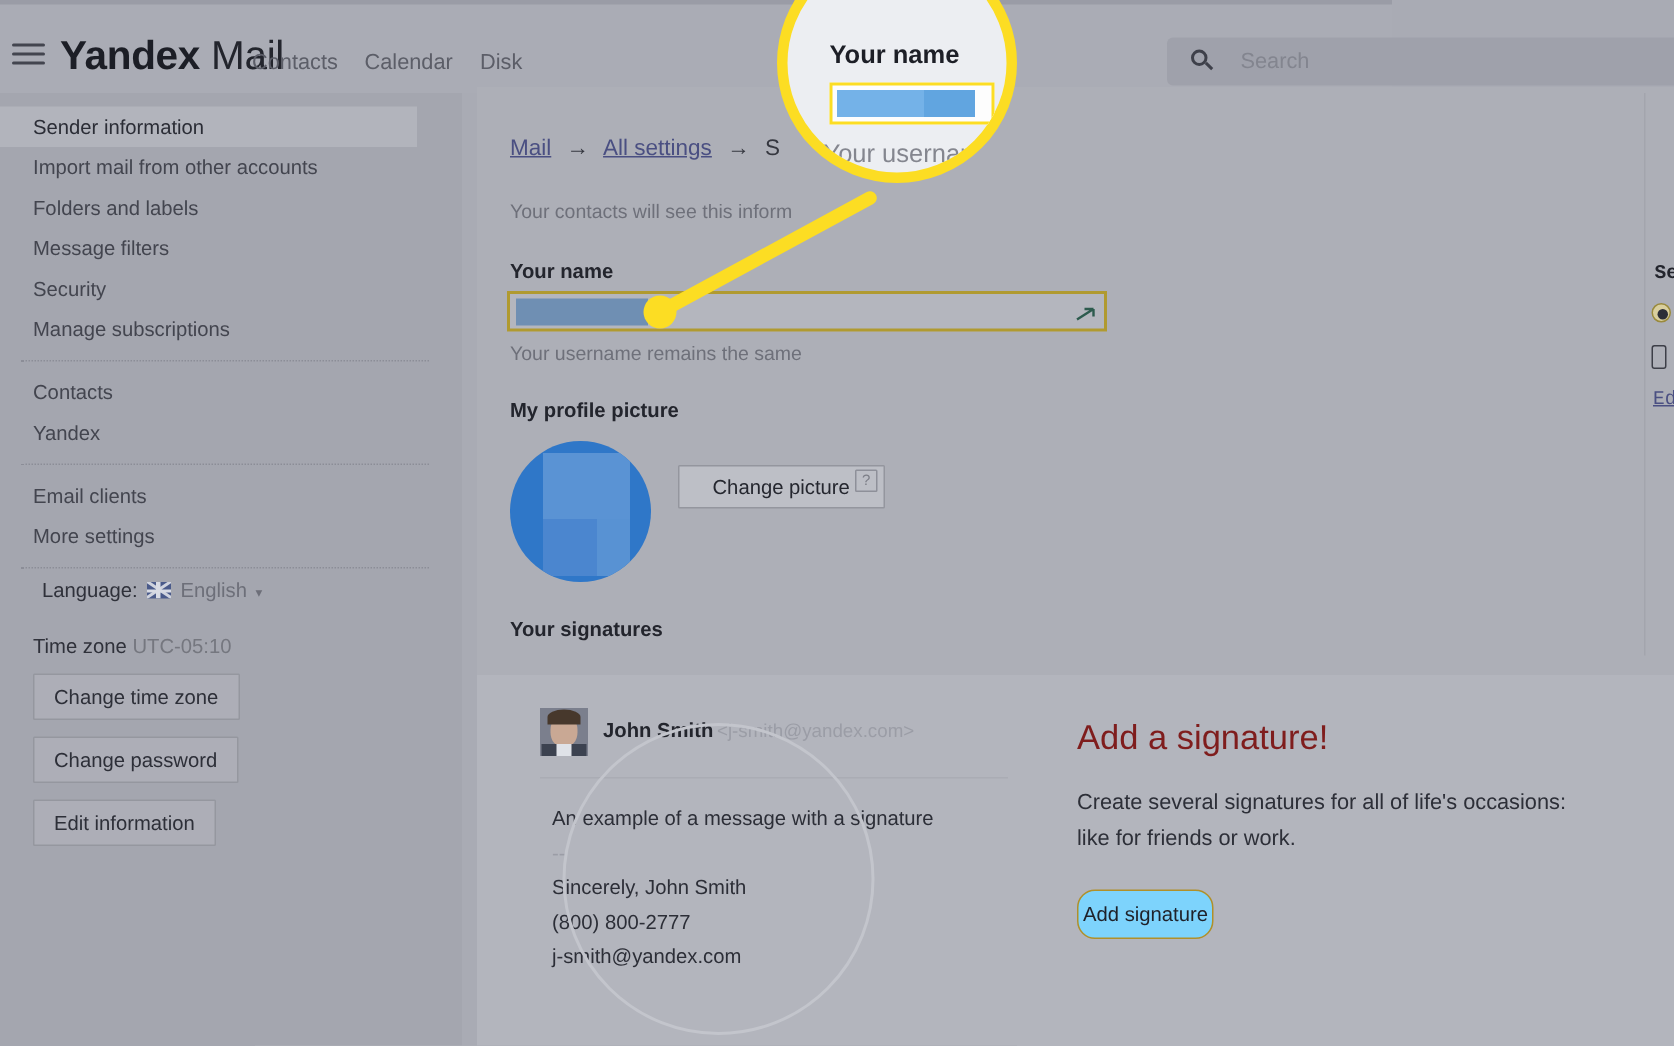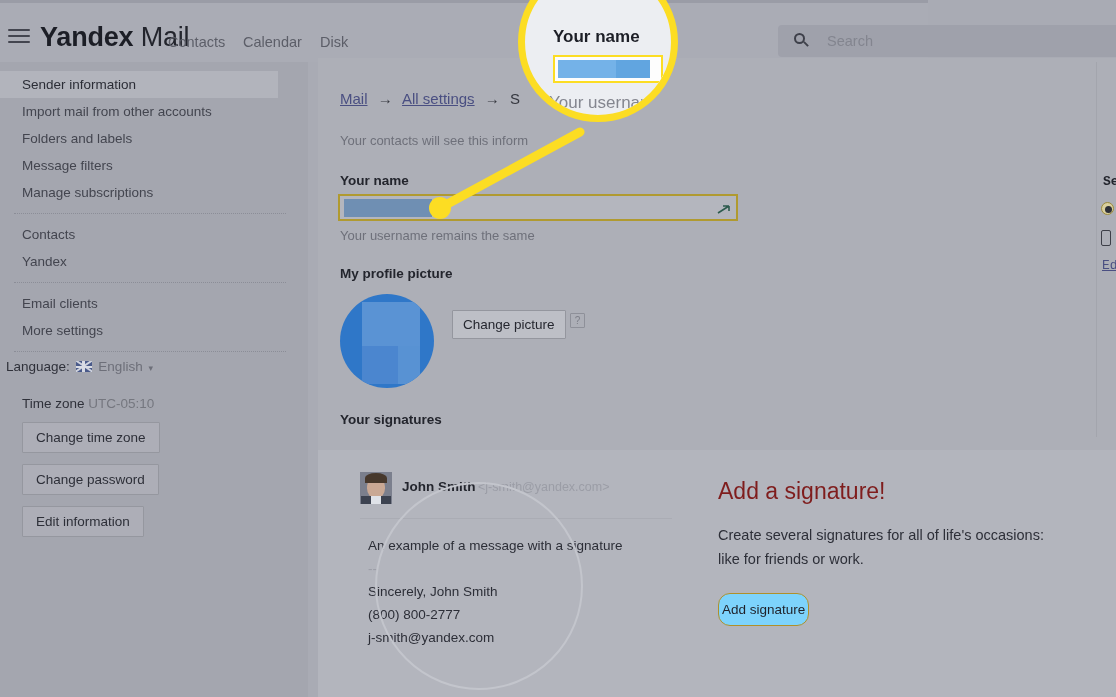--- a/index.html
+++ b/index.html
@@ -74,21 +74,21 @@
   }
   .side-item.active {
     background: #b2b4bc; color: #2b2d36; width: 278px;
   }
   .side-gap { height: 9px; }
   .side-sep {
     margin: 7px 22px 7px 14px; height: 0;
     border-top: 1px dotted #8b8d97;
   }
   #lang-row {
-    position: relative; padding-left: 6px; margin-top: 2px;
+    position: relative; padding-left: 28px; margin-top: 2px;
     font-size: 13.5px; color: #2f313a; white-space: nowrap; cursor: pointer;
   }
   #lang-row .lbl { font-weight: normal; color: #2f313a; }
   #flag-icon {
     display: inline-block; width: 16px; height: 11px; vertical-align: -1px;
     margin: 0 3px 0 2px; position: relative; overflow: hidden;
     background: #4a5a8a;
   }
   #flag-icon .d1, #flag-icon .d2 {
     position: absolute; left: -3px; top: 4px; width: 22px; height: 2px; background: #cfd3de;
@@ -166,21 +166,21 @@
     position: absolute; left: 22px; top: 8px; width: 58px; height: 44px; background: #5a93d4;
   }
   #avatar-big .b2 {
     position: absolute; left: 22px; top: 52px; width: 36px; height: 38px; background: #4b86cf;
   }
   #avatar-big .b3 {
     position: absolute; left: 58px; top: 52px; width: 22px; height: 38px; background: #5892d3;
   }
   #btn-changepic {
     position: absolute; left: 134px; top: 252px;
-    padding: 6px 10px; background: #bdbfc6; border: 1px solid #94969e;
+    padding: 6px 22px; background: #bdbfc6; border: 1px solid #94969e;
     font-size: 13.5px; color: #25272f; cursor: pointer;
     font-family: "Liberation Sans", sans-serif; border-radius: 1px;
   }
   #help-icon {
     position: absolute; left: 252px; top: 255px;
     width: 15px; height: 15px; border: 1px solid #8e9099;
     font-size: 10px; color: #7d7f88; text-align: center; line-height: 13px;
     cursor: pointer; border-radius: 1px;
   }
   #lbl-signatures {
@@ -346,20 +346,21 @@
   </div>
 </div>
 
 <div id="sidebar">
   <div class="side-gap"></div>
 
   <div class="side-item active">Sender information</div>
   <div class="side-item">Import mail from other accounts</div>
   <div class="side-item">Folders and labels</div>
   <div class="side-item">Message filters</div>
+  <div class="side-item">Security</div>
   <div class="side-item">Manage subscriptions</div>
 
   <div class="side-sep"></div>
 
   <div class="side-item">Contacts</div>
   <div class="side-item">Yandex</div>
 
   <div class="side-sep"></div>
 
   <div class="side-item">Email clients</div>

